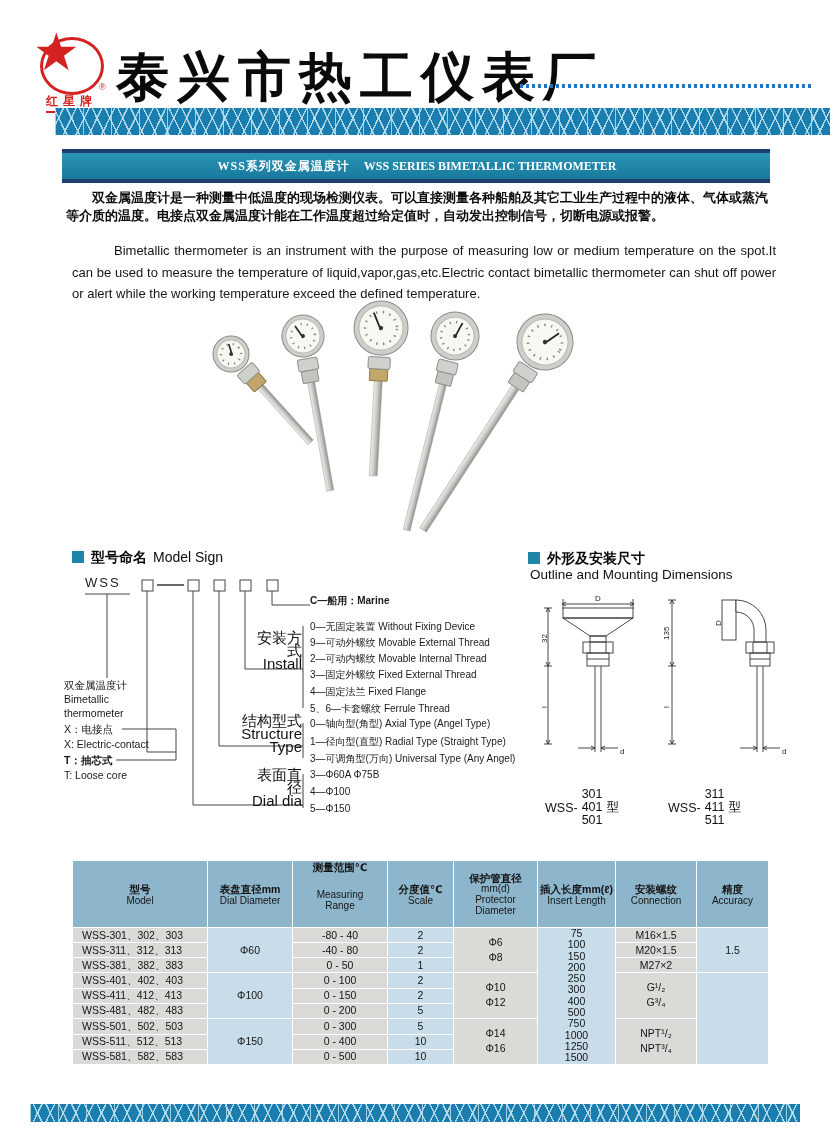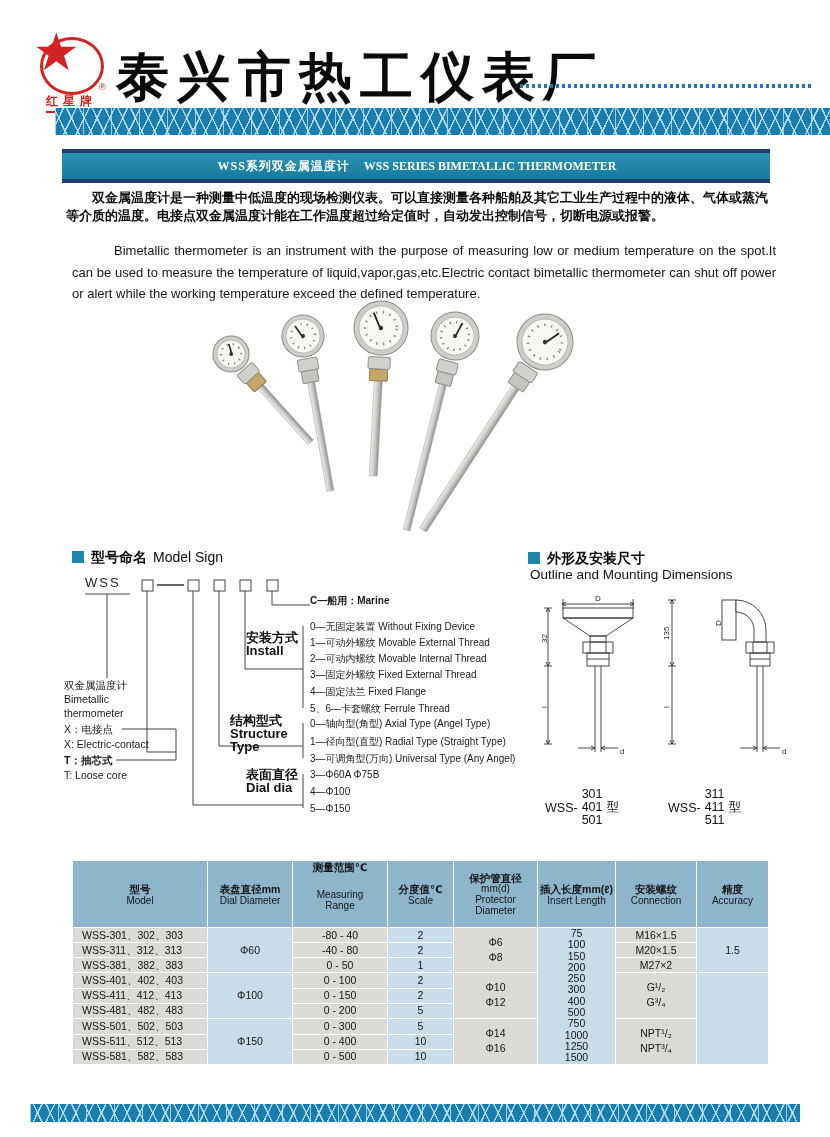--- a/index.html
+++ b/index.html
@@ -45,21 +45,21 @@
   .sec-head .sq{display:inline-block;width:12px;height:12px;background:#1e86a8;margin-right:7px;
                 vertical-align:-1px;}
   .sec-head .zh{font-weight:bold;margin-right:6px;}
   .outline-sub{left:530px;top:567px;font-size:13.5px;}
 
   
   .diagram{left:60px;top:574px;width:465px;height:255px;font-size:10px;}
   .diagram .t{position:absolute;white-space:nowrap;line-height:11px;color:#1a1a1a;}
   .wss-prefix{left:25px;top:3px;font-size:13px;letter-spacing:2px;}
   .left-label{left:4px;font-size:10.5px;}
-  .grp{position:absolute;text-align:left;line-height:13px;font-size:13px;font-weight:bold;}
+  .grp{position:absolute;text-align:right;line-height:13px;font-size:15px;}
 
   
   .draw{stroke:#333;stroke-width:0.9;fill:none;}
   .dim-text{font-size:8px;fill:#222;font-family:"Liberation Sans",sans-serif;}
   .caption{display:flex;align-items:center;gap:4px;font-size:12.5px;color:#111;}
   .caption .nums{display:flex;flex-direction:column;line-height:13px;text-align:center;}
 
   
   .spec-table{left:72px;top:860px;width:696px;border-collapse:collapse;table-layout:fixed;
               font-size:10.5px;color:#141414;}
@@ -204,21 +204,21 @@
     <div class="t left-label" style="top:181px;font-weight:bold;">T：抽芯式</div>
     <div class="t left-label" style="top:196px;">T: Loose core</div>
 
     <div class="t" style="left:250px;top:21px;font-weight:bold;">C—船用：Marine</div>
 
     <div class="grp" style="left:186px;top:57px;width:56px;">
       <div>安装方式</div>
       <div>Install</div>
     </div>
     <div class="t" style="left:250px;top:47px;">0—无固定装置 Without Fixing Device</div>
-    <div class="t" style="left:250px;top:63px;">1—可动外螺纹 Movable External Thread</div>
+    <div class="t" style="left:250px;top:63px;">9—可动外螺纹 Movable External Thread</div>
     <div class="t" style="left:250px;top:79px;">2—可动内螺纹 Movable Internal Thread</div>
     <div class="t" style="left:250px;top:95px;">3—固定外螺纹 Fixed External Thread</div>
     <div class="t" style="left:250px;top:112px;">4—固定法兰 Fixed Flange</div>
     <div class="t" style="left:250px;top:129px;">5、6—卡套螺纹 Ferrule Thread</div>
 
     <div class="grp" style="left:170px;top:140px;width:72px;">
       <div>结构型式</div>
       <div>Structure Type</div>
     </div>
     <div class="t" style="left:250px;top:144px;">0—轴向型(角型) Axial Type (Angel Type)</div>

